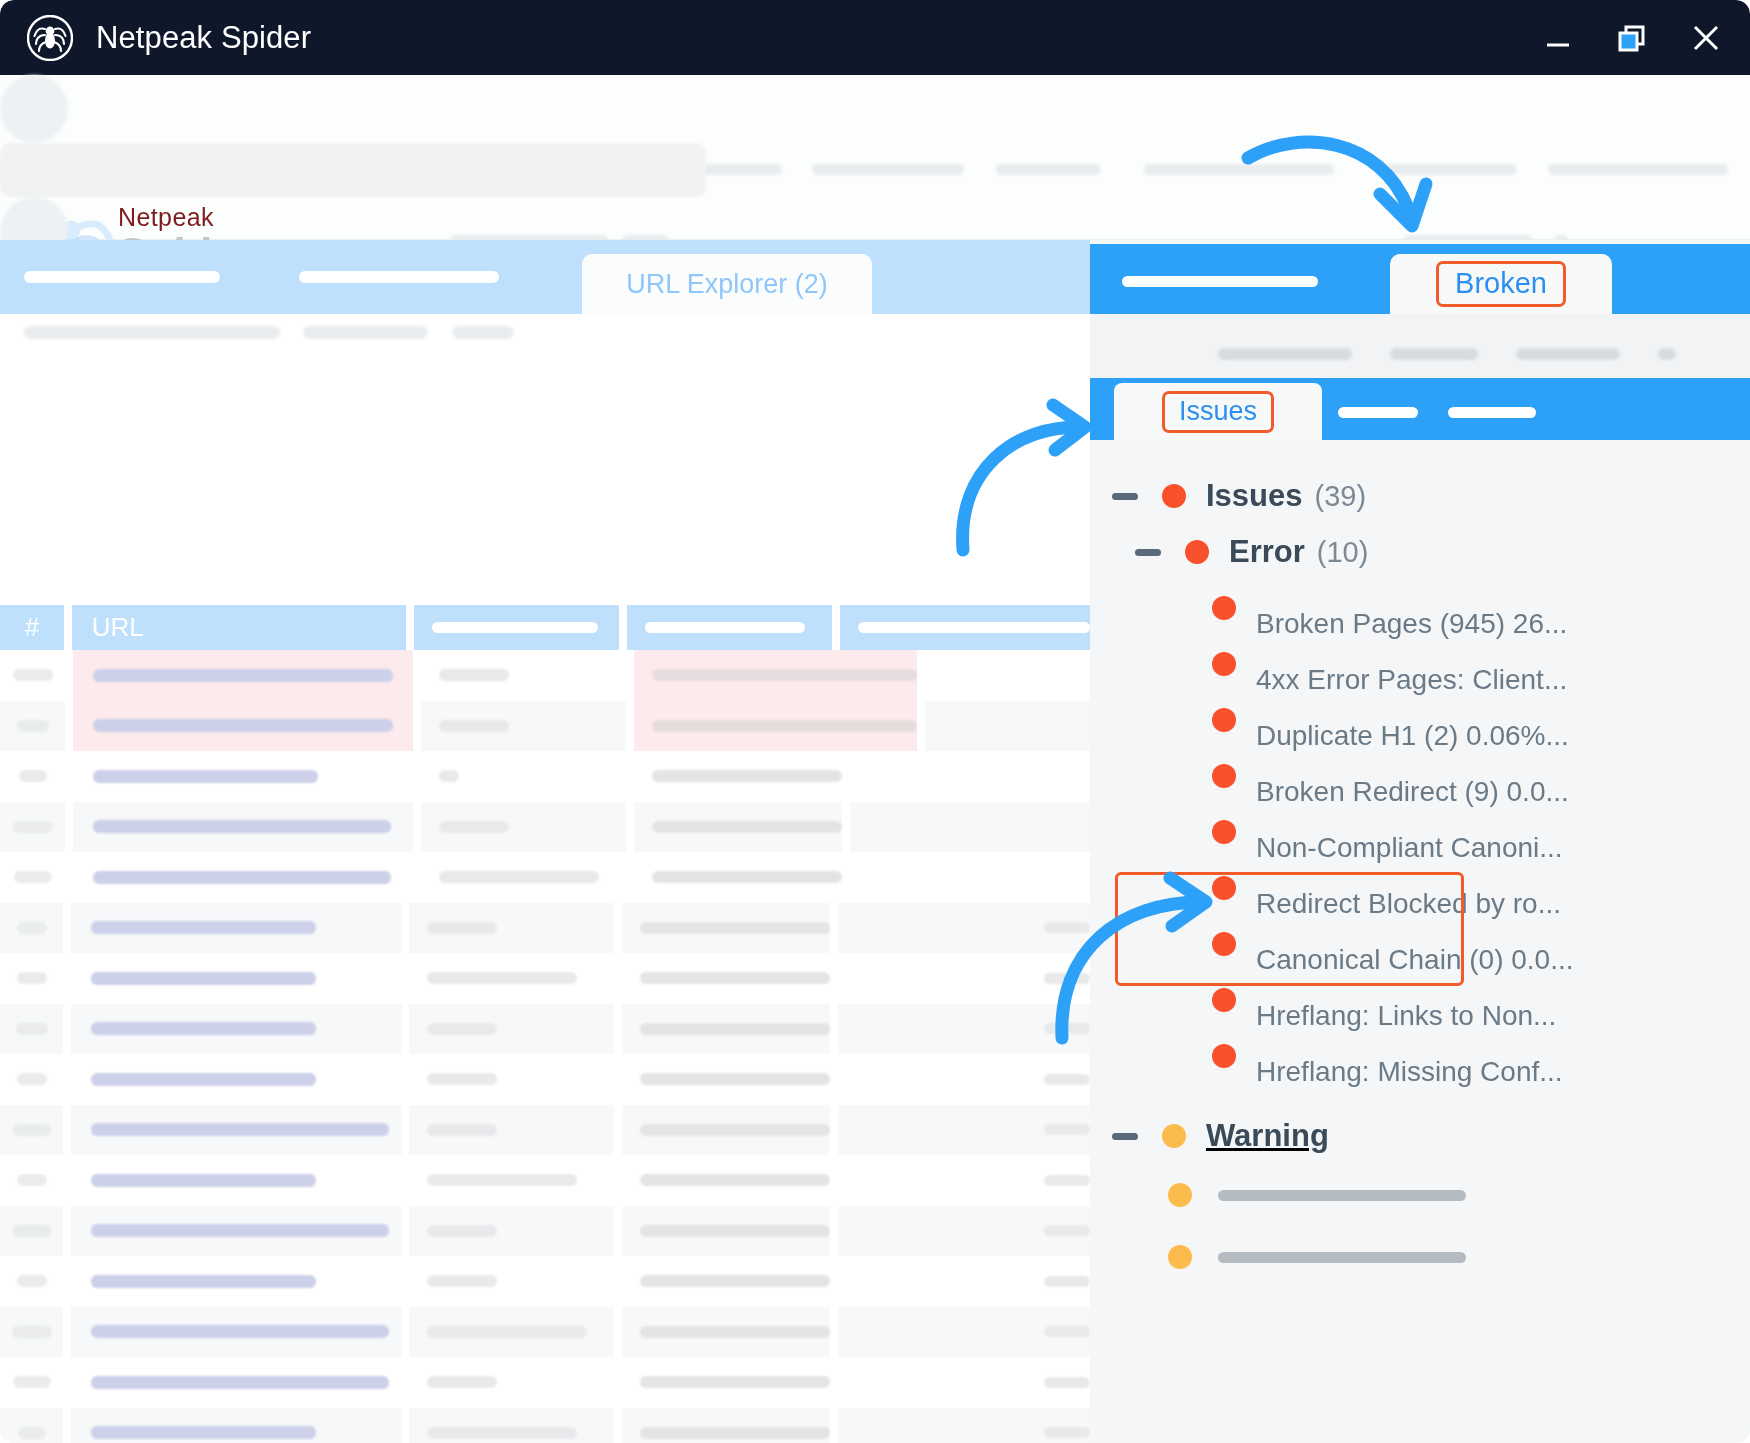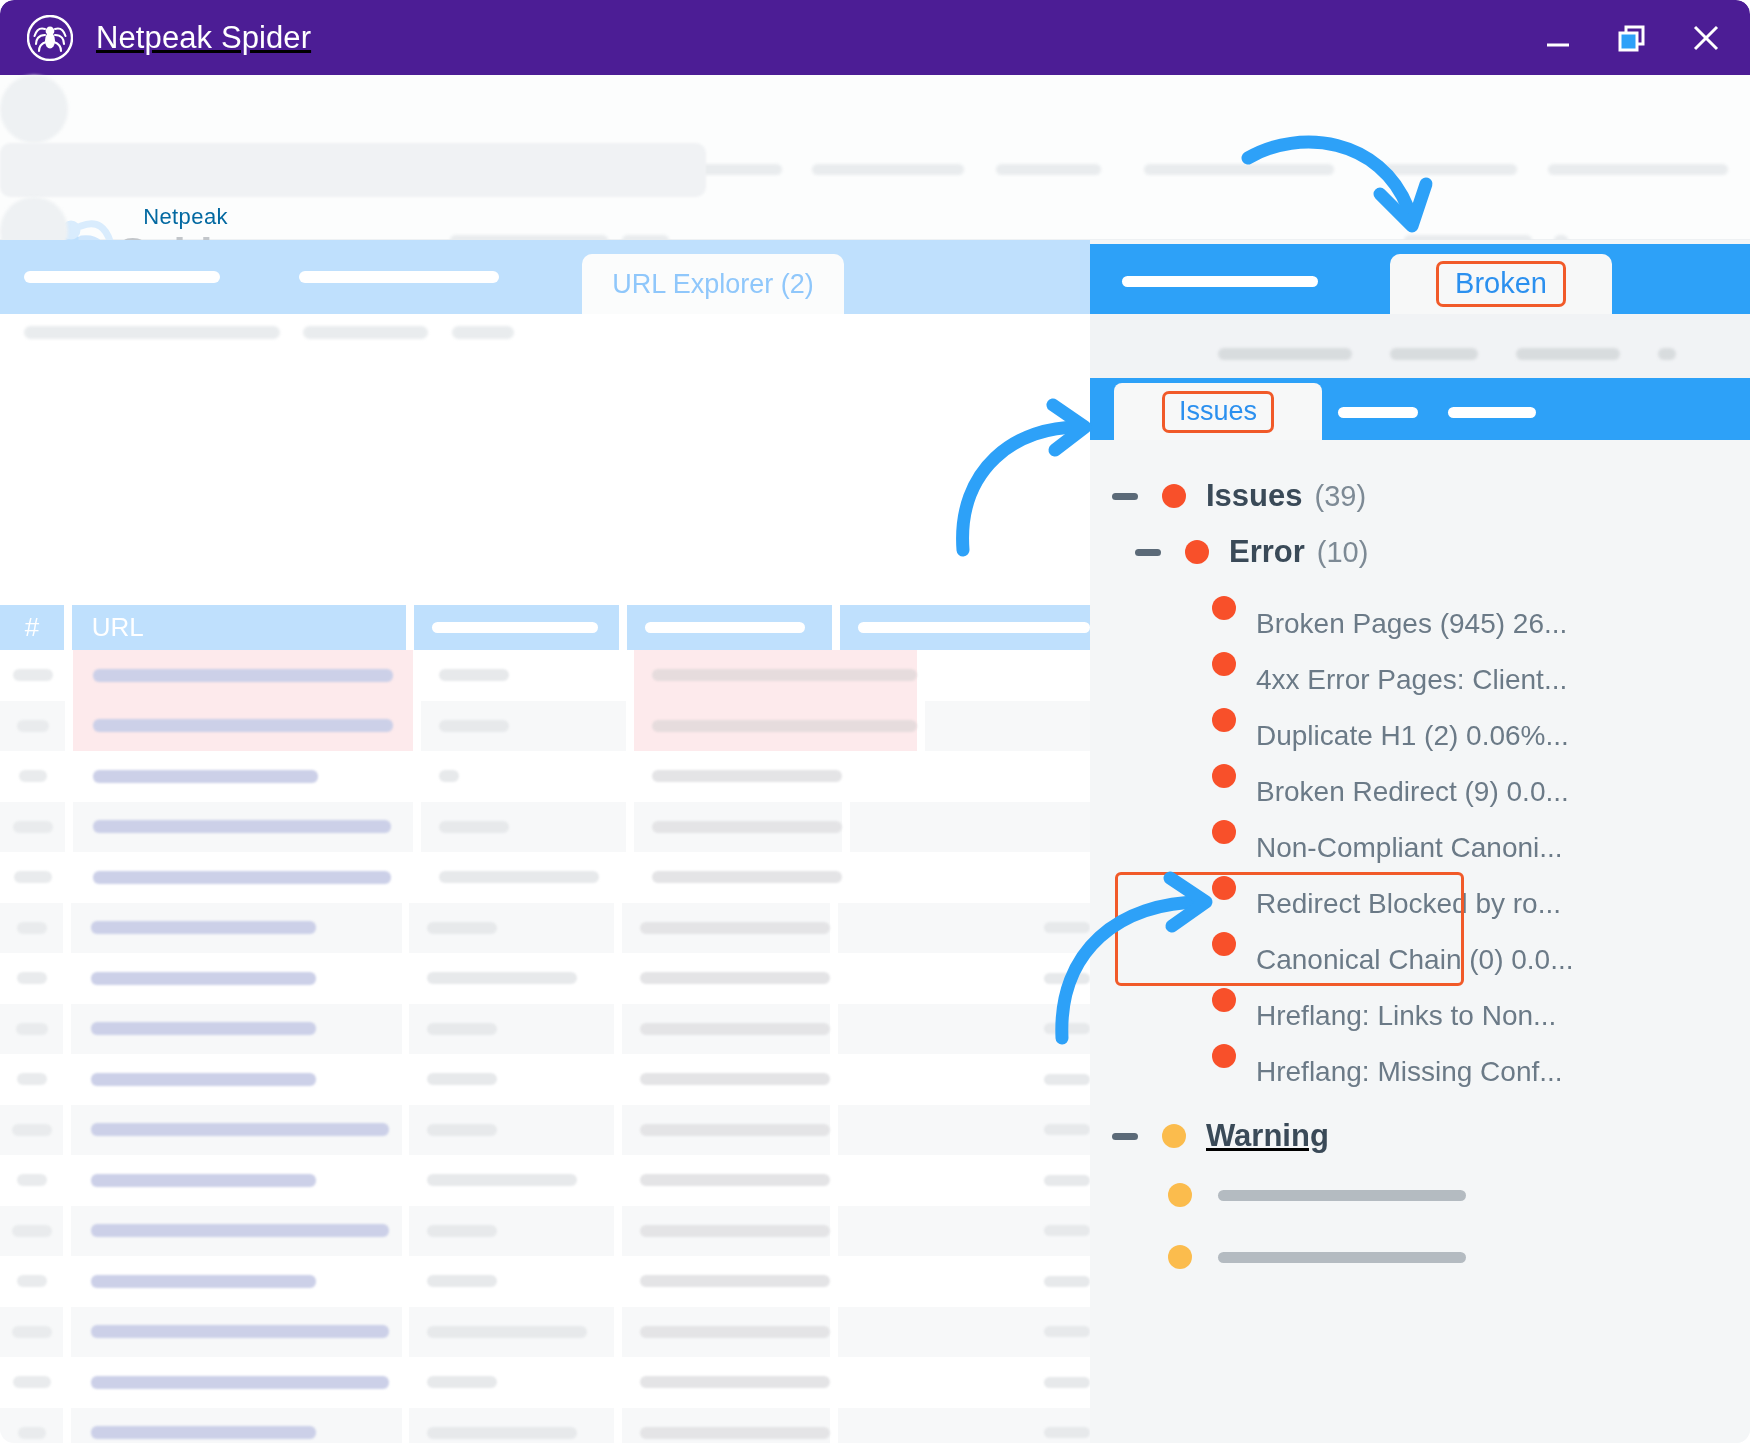--- a/index.html
+++ b/index.html
@@ -14,23 +14,23 @@
     width: 1750px; height: 1443px;
     background: #fdfdfd;
     border-radius: 14px;
     overflow: hidden;
   }
 
   
   .titlebar {
     position: absolute; left: 0; top: 0;
     width: 1750px; height: 75px;
-    background: #4c1d95;
+    background: #0f172a;
     border-radius: 14px 14px 0 0;
-    display: flex; align-items: center; text-decoration: underline;
+    display: flex; align-items: center;
   }
   .tb-logo {
     margin-left: 26px; width: 48px; height: 48px;
     border-radius: 50%;
     display: flex; align-items: center; justify-content: center;
   }
   .tb-logo svg { display: block; }
   .tb-title {
     margin-left: 22px;
     color: #ffffff;
@@ -65,21 +65,21 @@
   .m3 { left: 406px; top: 89px; width: 135px; height: 11px; }
   .m4 { left: 572px; top: 89px; width: 210px; height: 11px; }
   .m5 { left: 812px; top: 89px; width: 152px; height: 11px; }
   .m6 { left: 996px; top: 89px; width: 105px; height: 11px; }
   .m7 { left: 1144px; top: 89px; width: 190px; height: 11px; }
   .m8 { left: 1382px; top: 89px; width: 135px; height: 11px; }
   .m9 { left: 1548px; top: 89px; width: 180px; height: 11px; }
 
   .logo-big { position: absolute; left: 26px; top: 126px; width: 90px; height: 80px; }
   .logo-txt { position: absolute; left: 118px; top: 128px; }
-  .logo-txt .l1 { color: #0369a1; font-size: 22px; line-height: 28px; letter-spacing: .4px; text-align: center; }
+  .logo-txt .l1 { color: #7f1d1d; font-size: 25px; line-height: 28px; letter-spacing: .4px; }
   .logo-txt .l2 { color: #c2c6ca; font-size: 44px; font-weight: bold; line-height: 46px; letter-spacing: -.3px; }
 
   .tb-c1 { left: 325px; top: 131px; width: 68px; height: 68px; }
   .tb-addr { left: 413px; top: 139px; width: 706px; height: 54px; }
   .tb-addr-in1 { left: 450px; top: 160px; width: 158px; height: 11px; }
   .tb-addr-in2 { left: 622px; top: 160px; width: 47px; height: 11px; }
   .tb-c2 { left: 1160px; top: 131px; width: 68px; height: 68px; }
   .tb-c3 { left: 1262px; top: 131px; width: 68px; height: 68px; }
   .tb-box2 { left: 1376px; top: 139px; width: 232px; height: 54px; }
   .tb-box2-in { left: 1404px; top: 160px; width: 128px; height: 11px; }
@@ -89,21 +89,21 @@
   .left { position: absolute; left: 0; top: 240px; width: 1090px; height: 1203px; background: #ffffff; }
   .lefttabs {
     position: absolute; left: 0; top: 0; width: 1090px; height: 74px;
     background: #bfe0fd;
   }
   .lt-ph { position: absolute; background: #ffffff; border-radius: 6px; height: 12px; top: 31px; }
   .lt-ph1 { left: 24px; width: 196px; }
   .lt-ph2 { left: 299px; width: 200px; }
   .tab-url {
     position: absolute; left: 582px; top: 14px;
-    width: 262px; height: 60px;
+    width: 290px; height: 60px;
     background: #fbfcfc;
     border-radius: 10px 10px 0 0;
     display: flex; align-items: center; justify-content: center;
     color: #8fc7fb; font-size: 27px;
   }
   .subbar { position: absolute; left: 0; top: 74px; width: 1090px; height: 50px; background: #ffffff; }
   .sb1 { left: 24px; top: 326px; width: 256px; height: 13px; }
   .sb2 { left: 303px; top: 326px; width: 125px; height: 13px; }
   .sb3 { left: 452px; top: 326px; width: 62px; height: 13px; }
 

